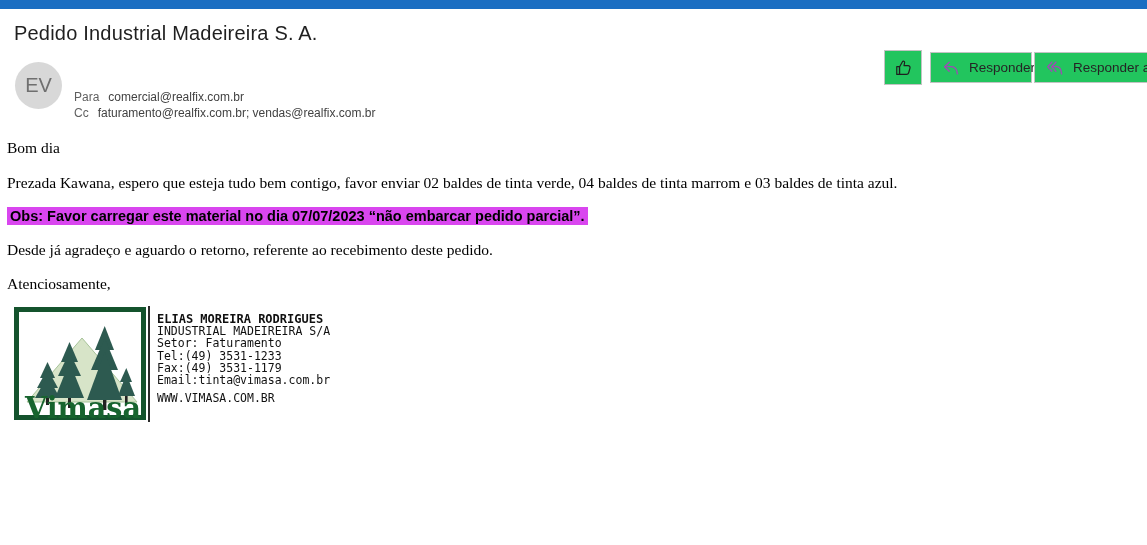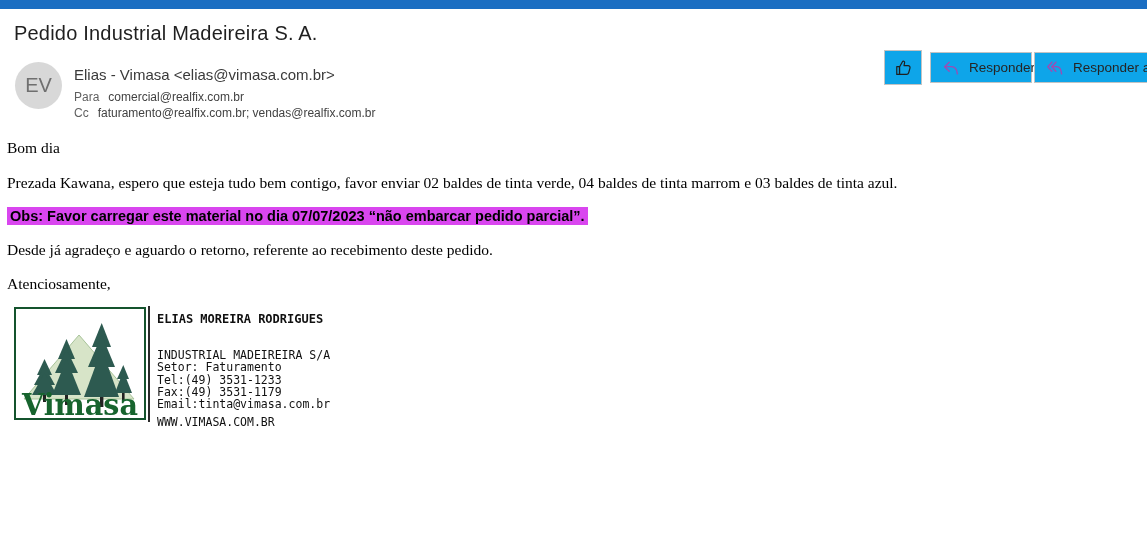--- a/index.html
+++ b/index.html
@@ -4,50 +4,49 @@
 <style>
   html,body{margin:0;padding:0;background:#fff;}
   .screen{position:relative;width:1147px;height:490px;background:#ffffff;overflow:hidden;font-family:"Liberation Sans",sans-serif;}
   .topbar{position:absolute;left:0;top:0;width:1147px;height:9px;background:#1b6ec2;}
   .subject{position:absolute;left:14px;top:22px;font-size:20px;color:#1f1f1f;letter-spacing:.2px;}
   .avatar{position:absolute;left:15px;top:62px;width:47px;height:47px;border-radius:50%;background:#d8d8d8;color:#6f6f6f;display:flex;align-items:center;justify-content:center;font-size:20px;}
   .sender-name{position:absolute;left:74px;top:66px;font-size:15px;color:#3a3a3a;}
   .to-line{position:absolute;left:74px;top:90px;font-size:12px;color:#424242;}
   .cc-line{position:absolute;left:74px;top:106px;font-size:12px;color:#424242;}
   .addr-label{color:#5f5f5f;margin-right:9px;}
-  .btn{position:absolute;background:#0ea5e9;border:1px solid #c3c3c3;display:flex;align-items:center;box-sizing:border-box;cursor:default;}
+  .btn{position:absolute;background:#22c55e;border:1px solid #c3c3c3;display:flex;align-items:center;box-sizing:border-box;cursor:default;}
   .like-btn{left:884px;top:50px;width:38px;height:35px;justify-content:center;}
   .reply-btn{left:930px;top:52px;width:102px;height:31px;padding-left:11px;gap:9px;font-size:13.5px;color:#252525;}
   .replyall-btn{left:1034px;top:52px;width:160px;height:31px;padding-left:11px;gap:9px;font-size:13.5px;color:#252525;}
   .body-text{position:absolute;left:7px;font-family:"Liberation Serif",serif;font-size:15.5px;color:#000;white-space:nowrap;}
   .greeting{top:139px;}
   .para1{top:174px;}
   .hl{position:absolute;left:7px;top:207px;font-family:"Liberation Sans",sans-serif;font-weight:bold;font-size:14.5px;color:#000;background:#d946ef;padding:1px 3px;white-space:nowrap;}
   .para2{top:241px;}
   .closing{top:275px;}
-  .logo-box{position:absolute;left:14px;top:307px;width:132px;height:113px;border:2px solid #14532d;background:#fff;box-sizing:border-box;}
+  .logo-box{position:absolute;left:14px;top:307px;width:132px;height:113px;border:5px solid #14532d;background:#fff;box-sizing:border-box;}
   .sig-divider{position:absolute;left:148px;top:306px;width:2px;height:116px;background:#2b2b2b;}
   .sig-text{position:absolute;left:157px;top:313px;font-family:"DejaVu Sans Mono","Liberation Mono",monospace;font-size:11.5px;line-height:12.2px;color:#101010;white-space:nowrap;}
-  .sig-name{font-weight:bold;font-size:12px;margin-bottom:24px;}
+  .sig-name{font-weight:bold;font-size:12px;margin-bottom:0;}
   .sig-web{margin-top:6px;}
   svg{display:block;}
 </style>
 </head>
 <body>
 
 <div class="screen">
   <div class="topbar"></div>
 
   <div class="subject">Pedido Industrial Madeireira S. A.</div>
 
   <div class="avatar">
     <span>EV</span>
   </div>
 
-  <div class="sender-name">Elias - Vimasa &lt;elias@vimasa.com.br&gt;</div>
 
   <div class="to-line">
     <span class="addr-label">Para</span><span>comercial@realfix.com.br</span>
   </div>
   <div class="cc-line">
     <span class="addr-label">Cc</span><span>faturamento@realfix.com.br; vendas@realfix.com.br</span>
   </div>
 
   <div class="btn like-btn">
     <span>

